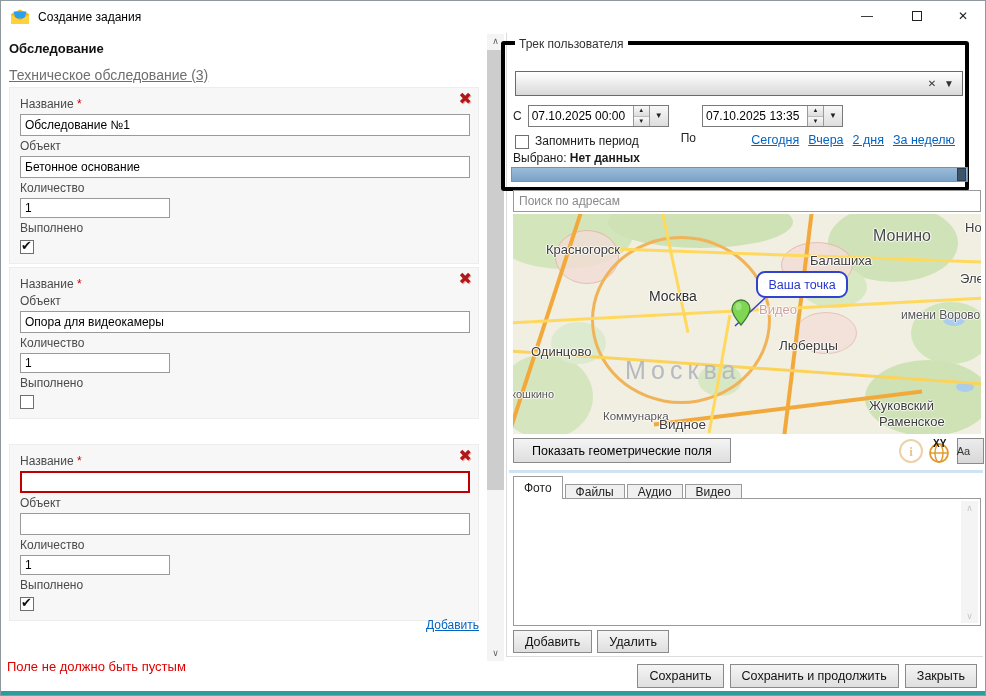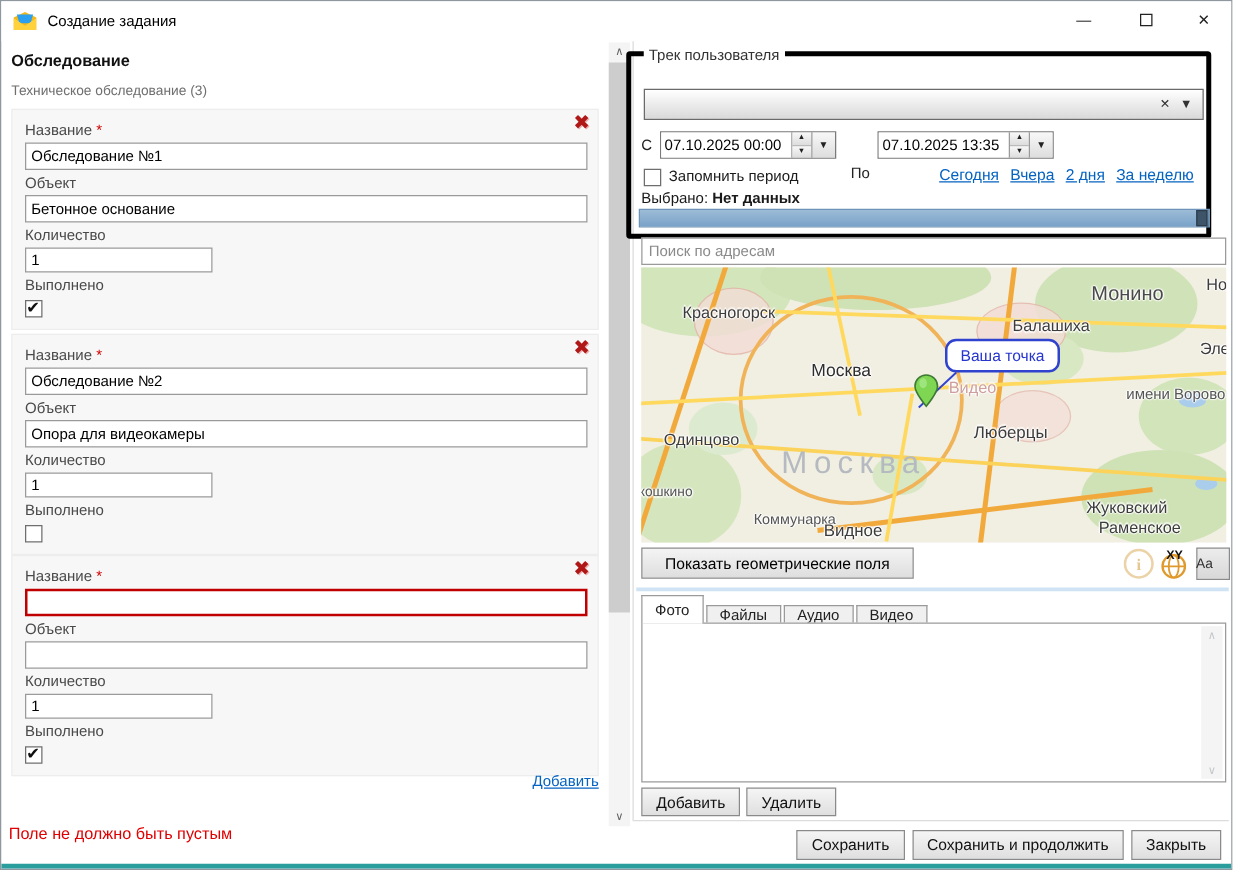--- a/index.html
+++ b/index.html
@@ -6,21 +6,21 @@
   *{box-sizing:border-box;}
   .window{position:relative;width:986px;height:696px;background:#fff;border:1px solid #8f989e;overflow:hidden;font-size:12px;color:#1a1a1a;}
   
   .titlebar{position:absolute;left:0;top:0;width:100%;height:32px;background:#fff;display:flex;align-items:center;}
   .app-icon{width:20px;height:16px;margin-left:9px;}
   .title-text{margin-left:8px;font-size:12px;color:#000;}
   .win-btn{position:absolute;top:0;width:44px;height:30px;display:flex;align-items:center;justify-content:center;color:#222;cursor:default;}
   .win-btn .sq{width:10px;height:10px;border:1px solid #222;}
   
   .lp-header{position:absolute;left:8px;top:40px;font-size:13px;font-weight:bold;color:#111;}
-  .lp-group{position:absolute;left:8px;top:66px;font-size:11px;color:#6f6f6f;}
+  .lp-group{position:absolute;left:8px;top:66px;font-size:14px;color:#6f6f6f;text-decoration:underline;}
   .card{position:absolute;left:8px;width:470px;background:#f7f7f7;border:1px solid #ededed;padding:6px 10px 6px 10px;}
   .card .lbl{font-size:12px;color:#4a4a4a;margin:3px 0 3px 0;}
   .card .req{color:#d00000;}
   .card .txt{width:450px;height:22px;border:1px solid #9a9a9a;background:#fff;font-size:12px;padding:1px 4px;font-family:inherit;}
   .card .txt.on{border:2px solid #c00000;}
   .card .qty{width:150px;height:20px;border:1px solid #9a9a9a;background:#fff;font-size:12px;padding:1px 4px;font-family:inherit;}
   .del-x{position:absolute;top:3px;right:6px;font-size:16px;font-weight:bold;color:#b01717;text-shadow:1px 1px 0 #e9b0b0;cursor:pointer;line-height:16px;}
   .checkbox{position:relative;width:14px;height:14px;border:1px solid #6e6e6e;background:#fff;display:inline-block;margin-top:2px;}
   .checkbox.on::after{content:"✔";position:absolute;left:0;top:-3px;font-size:13px;font-weight:bold;color:#101010;}
   .add-link{position:absolute;left:8px;top:617px;width:470px;text-align:right;}
@@ -112,21 +112,20 @@
     <input class="txt" value="Бетонное основание" style="">
     <div class="lbl">Количество</div>
     <input class="qty" value="1" style="">
     <div class="lbl">Выполнено</div>
     <span class="checkbox on"></span>
   </div>
 
   <div class="card" style="top:266px;">
     <span class="del-x">✖</span>
     <div class="lbl"><span>Название</span> <span class="req">*</span></div>
-    <input class="txt" value="Обследование №2" style="">
     <div class="lbl">Объект</div>
     <input class="txt" value="Опора для видеокамеры" style="">
     <div class="lbl">Количество</div>
     <input class="qty" value="1" style="">
     <div class="lbl">Выполнено</div>
     <span class="checkbox"></span>
   </div>
 
   <div class="card" style="top:443px;">
     <span class="del-x">✖</span>

